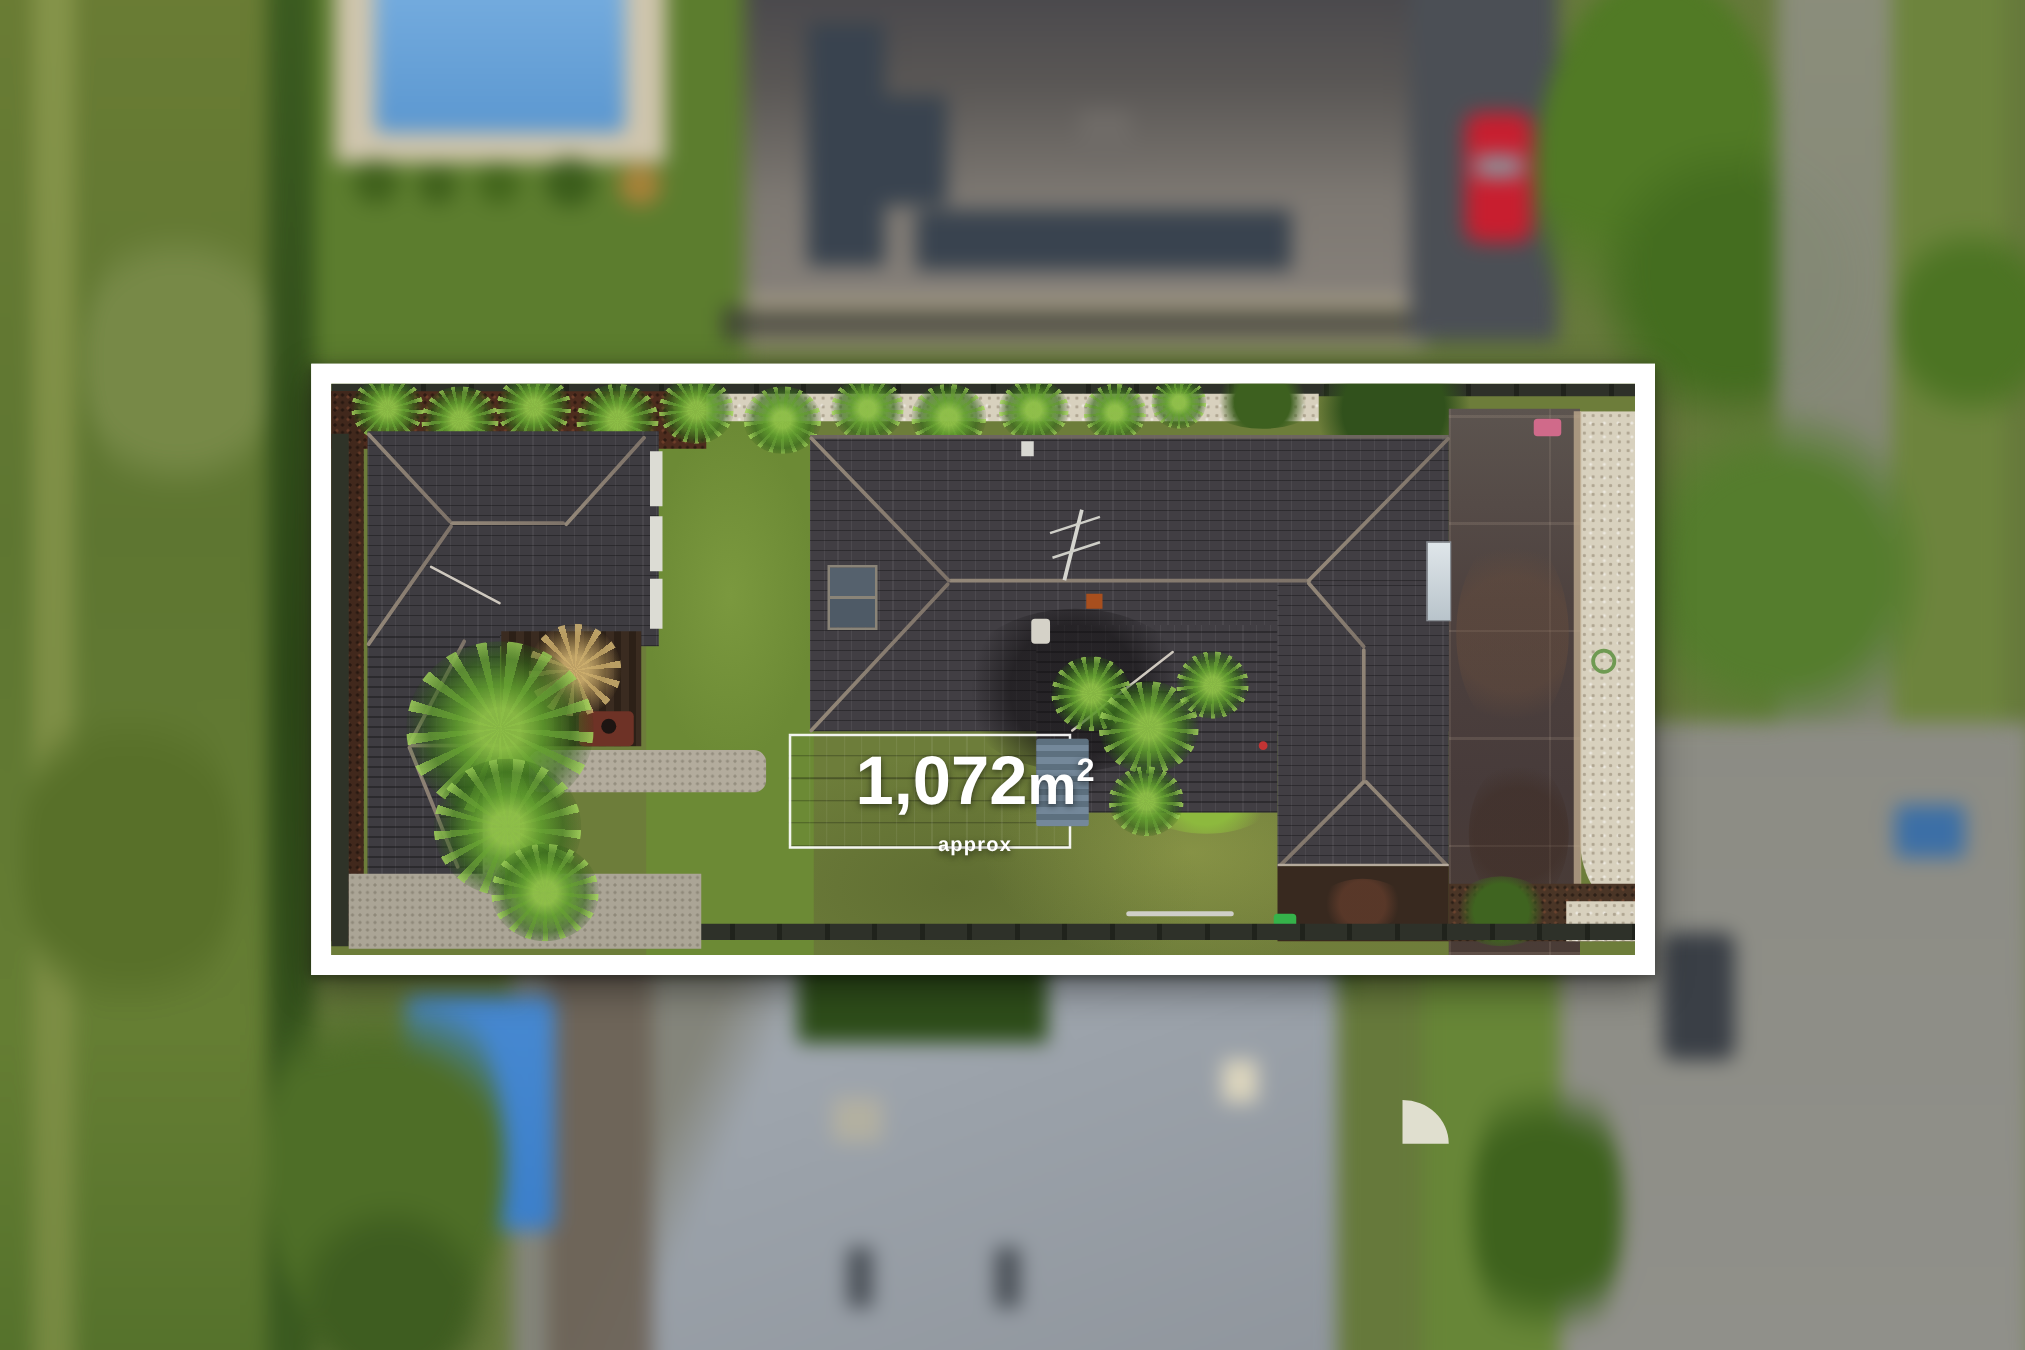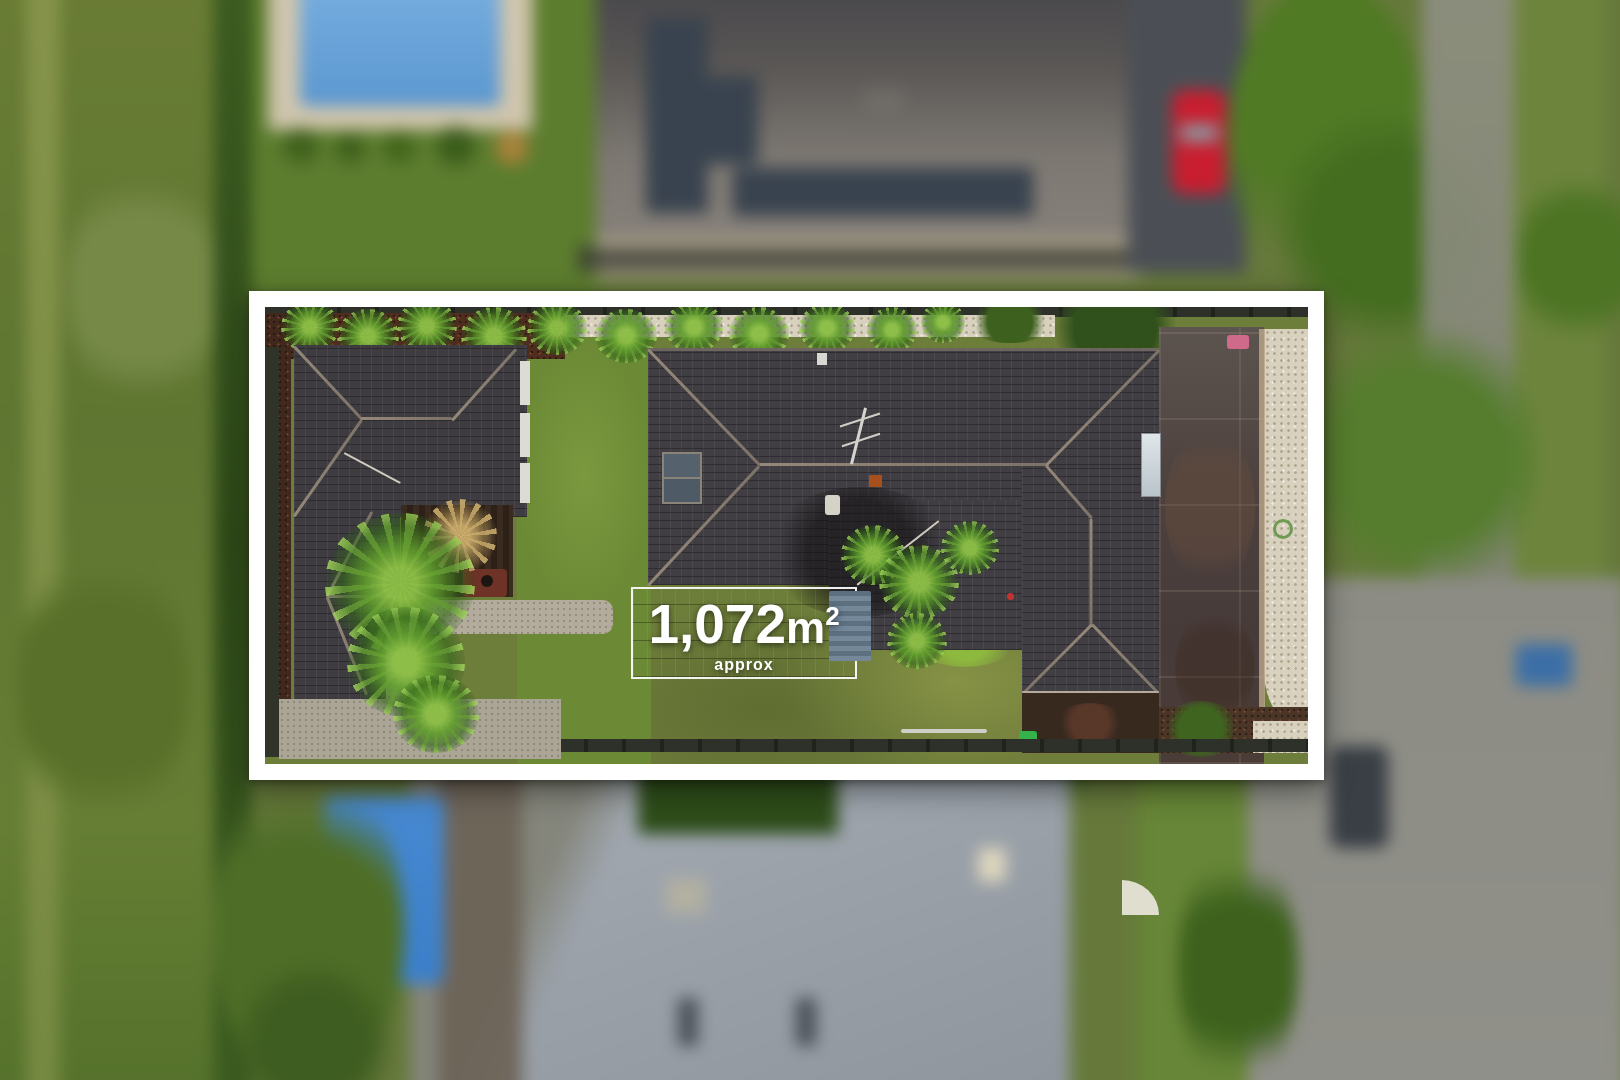--- a/index.html
+++ b/index.html
@@ -39,25 +39,25 @@
   .drive:before{content:"";position:absolute;inset:0;background-image:
      repeating-linear-gradient(0deg,rgba(200,180,160,.16) 0 2px,transparent 2px 86px),
      repeating-linear-gradient(90deg,rgba(200,180,160,.13) 0 2px,transparent 2px 80px);}
   .mulch{background-color:#4e2c1e;background-image:
      radial-gradient(rgba(0,0,0,.4) 1px,transparent 1.6px),
      radial-gradient(rgba(160,90,60,.4) 1px,transparent 1.5px);
      background-size:6px 6px,9px 9px;}
   .fence{background:repeating-linear-gradient(90deg,#2e3129 0 34px,#20231c 34px 38px);}
   
   .area-label{position:absolute;display:flex;flex-direction:column;align-items:center;
-              color:#fff;text-shadow:0 2px 6px rgba(0,0,0,.55);}
+              color:#fff;text-shadow:0 2px 6px rgba(0,0,0,.55);padding-left:36px;}
   .area-main{font-size:55px;font-weight:700;letter-spacing:0px;line-height:1;}
   .area-unit{font-size:44px;font-weight:700;}
   .area-sup{font-size:26px;font-weight:700;vertical-align:18px;}
-  .area-approx{font-size:16px;font-weight:700;letter-spacing:1px;margin-top:4px;}
+  .area-approx{font-size:16px;font-weight:700;letter-spacing:1px;margin-top:16px;}
   .watermark{position:absolute;left:1122px;top:880px;display:flex;align-items:flex-end;
              opacity:.93;}
   .wm-icon{width:37px;height:35px;background:#e9e6da;border-radius:0 100% 0 0;margin-right:14px;}
   .wm-text{color:#e9e6da;font-size:35px;font-weight:600;letter-spacing:9px;line-height:.82;}
 </style>
 </head>
 <body>
 
 <div class="stage">
 

